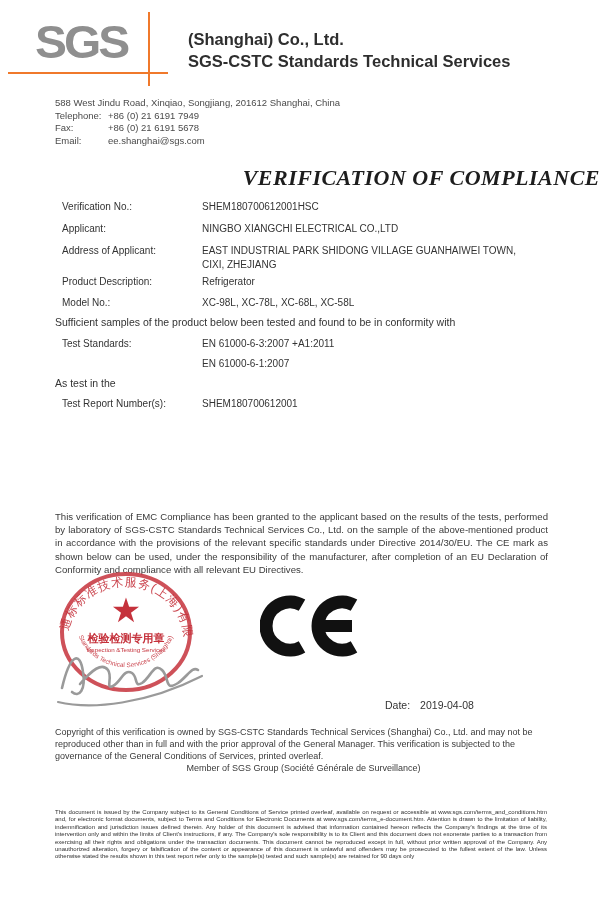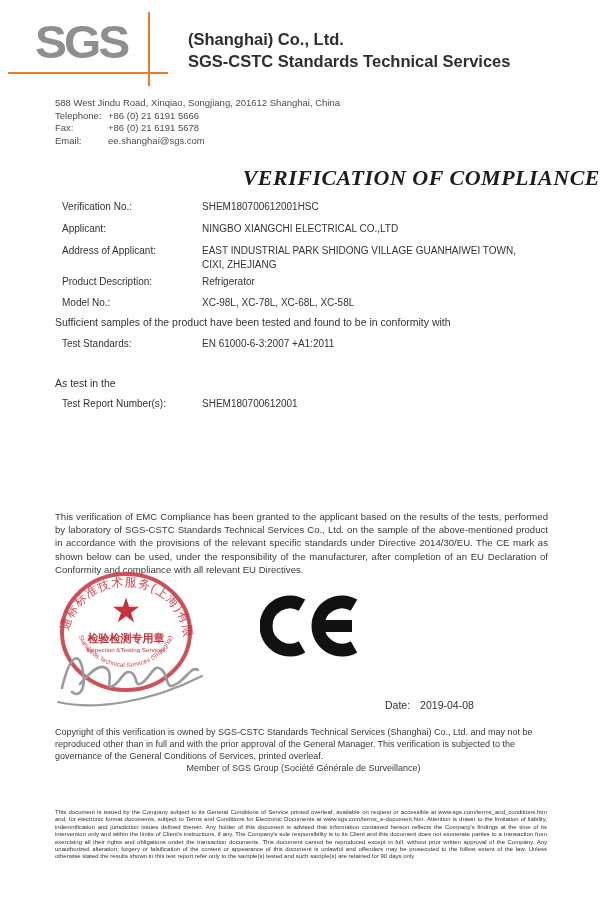--- a/index.html
+++ b/index.html
@@ -63,21 +63,21 @@
   <div class="logo-hline"></div>
   <div class="company-name">
     <div>(Shanghai) Co., Ltd.</div>
     <div>SGS-CSTC Standards Technical Services</div>
   </div>
 
   <div class="addr-block">
     <div>588 West Jindu Road, Xinqiao, Songjiang, 201612 Shanghai, China</div>
     <div class="contact-row">
       <span class="contact-label">Telephone:</span>
-      <span>+86 (0) 21 6191 5666</span>
+      <span>+86 (0) 21 6191 7949</span>
     </div>
     <div class="contact-row">
       <span class="contact-label">Fax:</span>
       <span>+86 (0) 21 6191 5678</span>
     </div>
     <div class="contact-row">
       <span class="contact-label">Email:</span>
       <span>ee.shanghai@sgs.com</span>
     </div>
   </div>
@@ -98,25 +98,29 @@
   </div>
   <div class="row" style="top:244px">
     <span class="lbl">Address of Applicant:</span>
     <span class="val" style="width:330px">EAST INDUSTRIAL PARK SHIDONG VILLAGE GUANHAIWEI TOWN, CIXI, ZHEJIANG</span>
   </div>
   <div class="row" style="top:296px">
     <span class="lbl">Model No.:</span>
     <span class="val">XC-98L, XC-78L, XC-68L, XC-58L</span>
   </div>
 
-  <div class="statement" style="top:316px">Sufficient samples of the product have been tested and found to be in conformity with</div>
+  <div class="statement" style="top:316px">Sufficient samples of the product below been tested and found to be in conformity with</div>
 
   <div class="row" style="top:337px">
     <span class="lbl">Test Standards:</span>
     <span class="val">EN 61000-6-3:2007 +A1:2011</span>
+  </div>
+  <div class="row" style="top:357px">
+    <span class="lbl"></span>
+    <span class="val">EN 61000-6-1:2007</span>
   </div>
 
   <div class="statement" style="top:377px">As test in the</div>
 
   <div class="row" style="top:397px">
     <span class="lbl">Test Report Number(s):</span>
     <span class="val">SHEM180700612001</span>
   </div>
 
   <div class="para">This verification of EMC Compliance has been granted to the applicant based on the results of the tests, performed by laboratory of SGS-CSTC Standards Technical Services Co., Ltd. on the sample of the above-mentioned product in accordance with the provisions of the relevant specific standards under Directive 2014/30/EU. The CE mark as shown below can be used, under the responsibility of the manufacturer, after completion of an EU Declaration of Conformity and compliance with all relevant EU Directives.</div>

